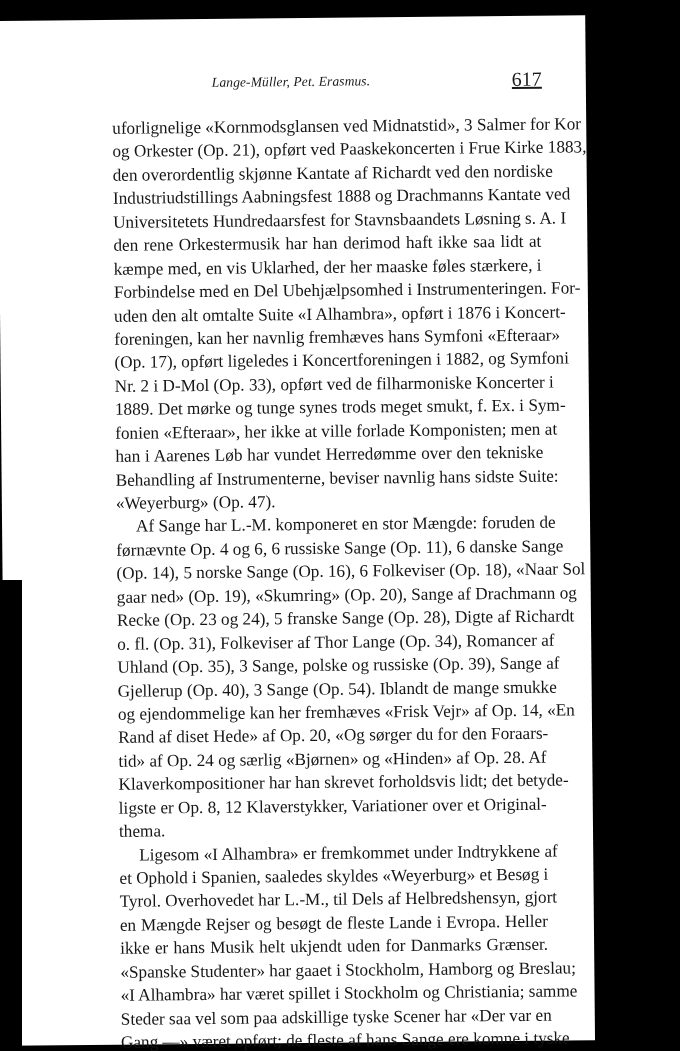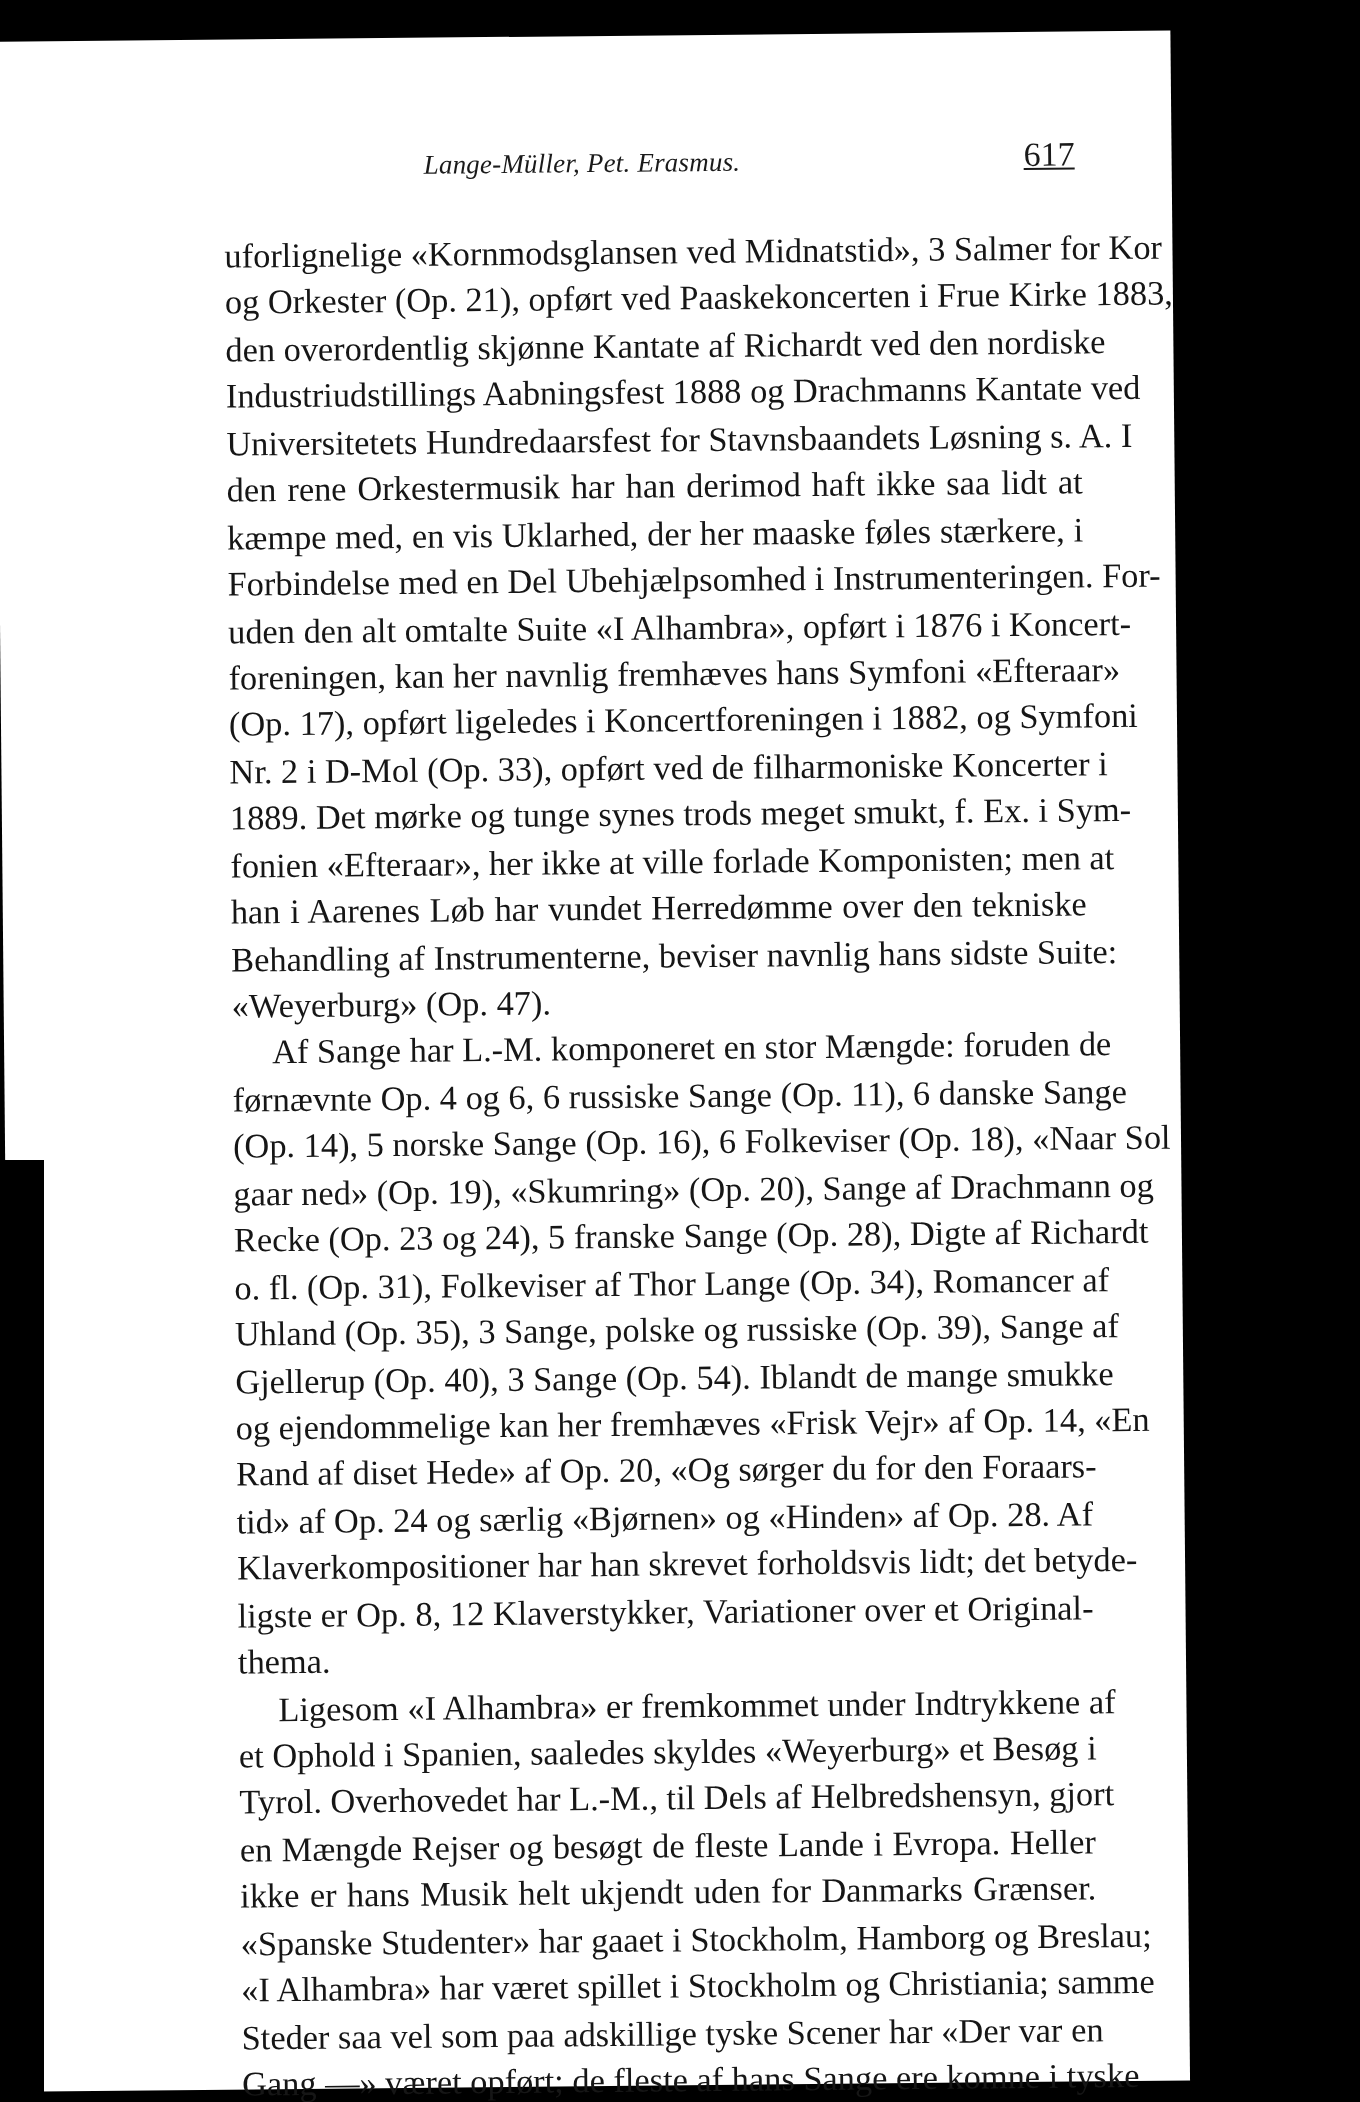--- a/index.html
+++ b/index.html
@@ -49,21 +49,21 @@
       left: 214px;
       top: 4px;
       font-style: italic;
       font-size: 13.5px;
       letter-spacing: 0.1px;
     }
     .page-number {
       position: absolute;
       left: 514px;
       top: 0;
-      font-size: 17px;
+      font-size: 20px;
       text-decoration: underline;
     }
     .body-text {
       position: absolute;
       left: 114px;
       top: 97px;
       width: 428px;
       font-family: "Liberation Serif", "DejaVu Serif", serif;
       font-size: 17.2px;
       line-height: 23.45px;

